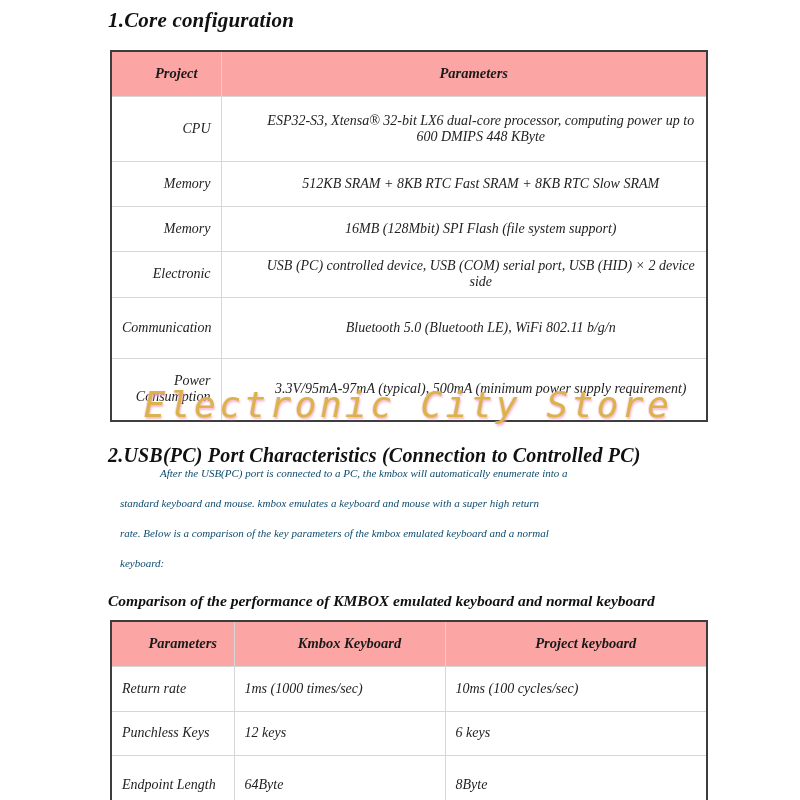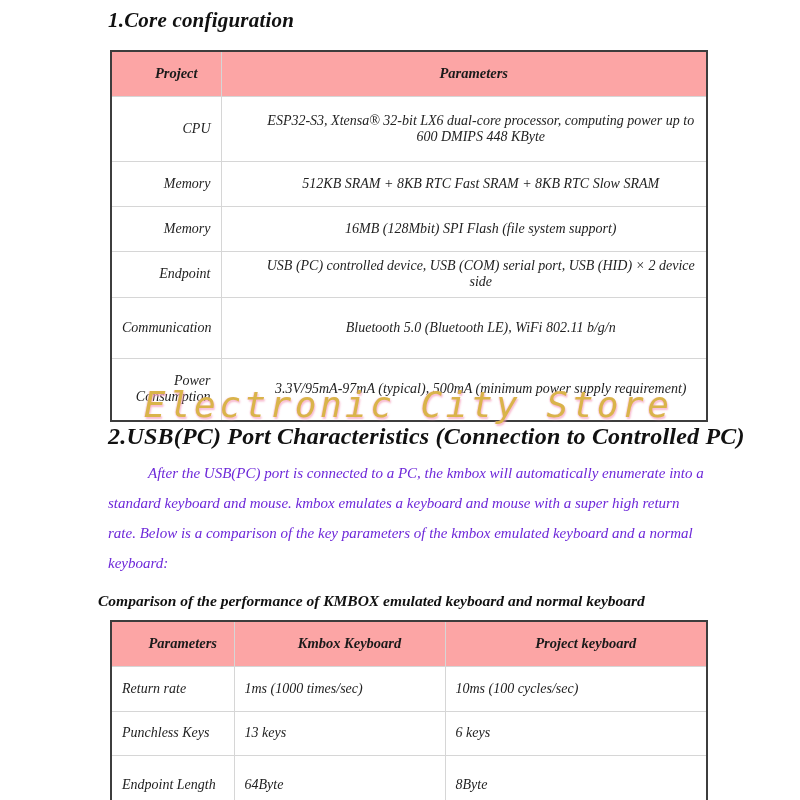--- a/index.html
+++ b/index.html
@@ -16,21 +16,21 @@
   .h-main {
     position: absolute;
     left: 108px;
     font-size: 21px;
     font-weight: bold;
     letter-spacing: 0.2px;
     color: #111;
     white-space: nowrap;
   }
   .h1 { top: 8px; }
-  .h2 { top: 423px; font-size: 24px; }
+  .h2 { top: 444px; font-size: 20px; }
 
   table.spec {
     position: absolute;
     left: 110px;
     width: 596px;
     border-collapse: collapse;
     table-layout: fixed;
     font-size: 14px;
     color: #222;
   }
@@ -69,33 +69,33 @@
     letter-spacing: 3.5px;
     white-space: nowrap;
     z-index: 5;
     text-shadow: 1px 2px 2px rgba(246, 160, 190, 0.75), -1px 0 1px rgba(246, 170, 195, 0.45);
     pointer-events: none;
   }
 
   .para {
     position: absolute;
     top: 458px;
-    left: 108px;
+    left: 120px;
     width: 590px;
-    font-size: 15px;
+    font-size: 11px;
     line-height: 30px;
-    color: #6d28d9;
+    color: #0c4a6e;
   }
   .para .line { white-space: nowrap; }
   .para .line.indent { padding-left: 40px; }
 
   .caption {
     position: absolute;
     top: 592px;
-    left: 98px;
+    left: 108px;
     font-size: 15.5px;
     font-weight: bold;
     color: #111;
     white-space: nowrap;
   }
 </style>
 </head>
 <body>
 
 <div class="page">
@@ -118,21 +118,21 @@
     </tr>
     <tr style="height:45px">
       <td class="proj">Memory</td>
       <td class="param">512KB SRAM + 8KB RTC Fast SRAM + 8KB RTC Slow SRAM</td>
     </tr>
     <tr style="height:45px">
       <td class="proj">Memory</td>
       <td class="param">16MB (128Mbit) SPI Flash (file system support)</td>
     </tr>
     <tr style="height:46px">
-      <td class="proj">Endpoint</td>
+      <td class="proj">Electronic</td>
       <td class="param">USB (PC) controlled device, USB (COM) serial port, USB (HID) × 2 device side</td>
     </tr>
     <tr style="height:61px">
       <td class="proj">Communication</td>
       <td class="param">Bluetooth 5.0 (Bluetooth LE), WiFi 802.11 b/g/n</td>
     </tr>
     <tr style="height:63px">
       <td class="proj">Power Consumption</td>
       <td class="param">3.3V/95mA-97mA (typical), 500mA (minimum power supply requirement)</td>
     </tr>
@@ -164,21 +164,21 @@
       <th>Kmbox Keyboard</th>
       <th>Project keyboard</th>
     </tr>
     <tr style="height:45px">
       <td class="c1">Return rate</td>
       <td class="c2">1ms (1000 times/sec)</td>
       <td class="c3">10ms (100 cycles/sec)</td>
     </tr>
     <tr style="height:44px">
       <td class="c1">Punchless Keys</td>
-      <td class="c2">13 keys</td>
+      <td class="c2">12 keys</td>
       <td class="c3">6 keys</td>
     </tr>
     <tr style="height:60px">
       <td class="c1">Endpoint Length</td>
       <td class="c2">64Byte</td>
       <td class="c3">8Byte</td>
     </tr>
   </tbody>
     </table>
 

